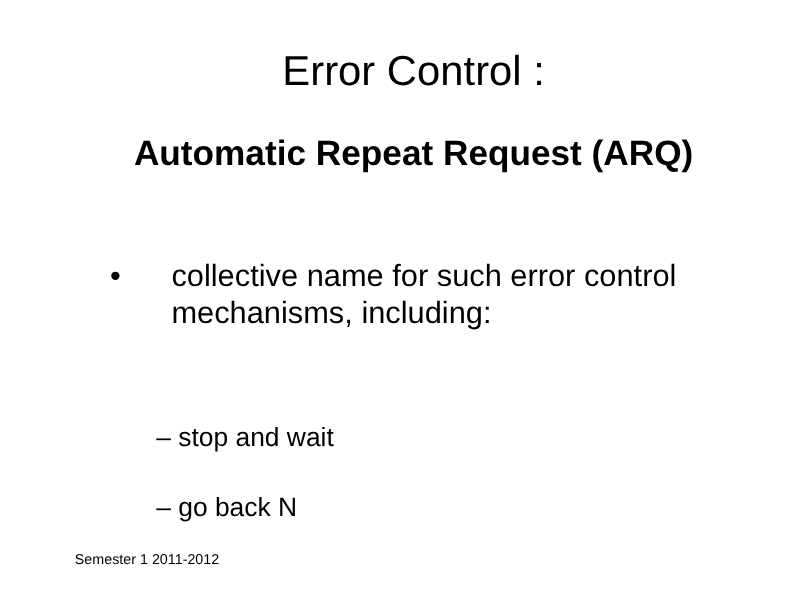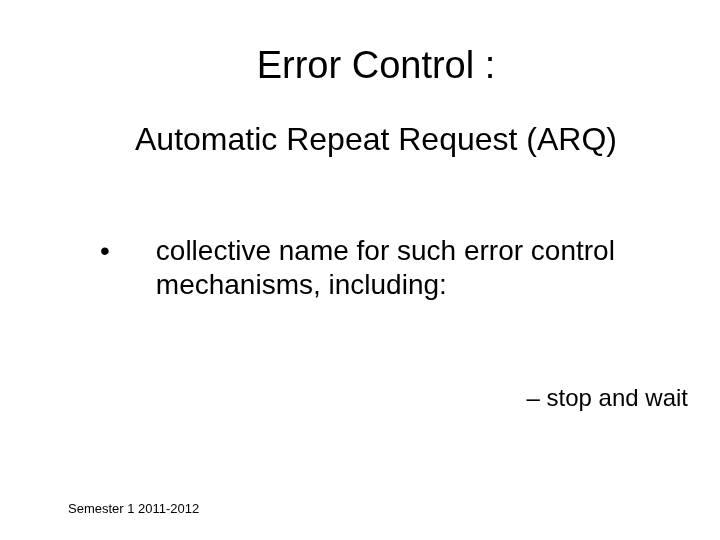--- a/index.html
+++ b/index.html
@@ -19,21 +19,21 @@
     .title {
       text-align: center;
       font-size: 38px;
       font-weight: normal;
       padding-top: 12px;
       letter-spacing: 0px;
     }
     .subtitle {
       text-align: center;
       font-size: 32px;
-      font-weight: normal;
+      font-weight: bold;
       margin-top: 2px;
     }
     .main-bullet {
       margin-top: 28px;
       margin-left: 36px;
       margin-right: 40px;
       font-size: 28px;
       line-height: 1.2;
       display: flex;
     }
@@ -42,21 +42,20 @@
       flex-shrink: 0;
     }
     .sub-bullets {
       margin-top: 18px;
       margin-left: 78px;
       font-size: 24px;
       line-height: 1.25;
     }
     .sub-bullets div {
       margin-bottom: 2px;
-      text-align: right;
     }
     .footer {
       position: absolute;
       left: 36px;
       bottom: 24px;
       font-size: 13px;
     }
   </style>
 </head>
 <body>
@@ -64,15 +63,16 @@
 <div class="title">Error Control :</div>
 <div class="subtitle">Automatic Repeat Request (ARQ)</div>
 
 <div class="main-bullet">
   <span class="dot">•</span>
   <span>collective name for such error control mechanisms, including:</span>
 </div>
 
 <div class="sub-bullets">
   <div>– stop and wait</div>
+  <div>– go back N</div>
 </div>
 
 <div class="footer">Semester 1 2011-2012</div>
 
 </body></html>

